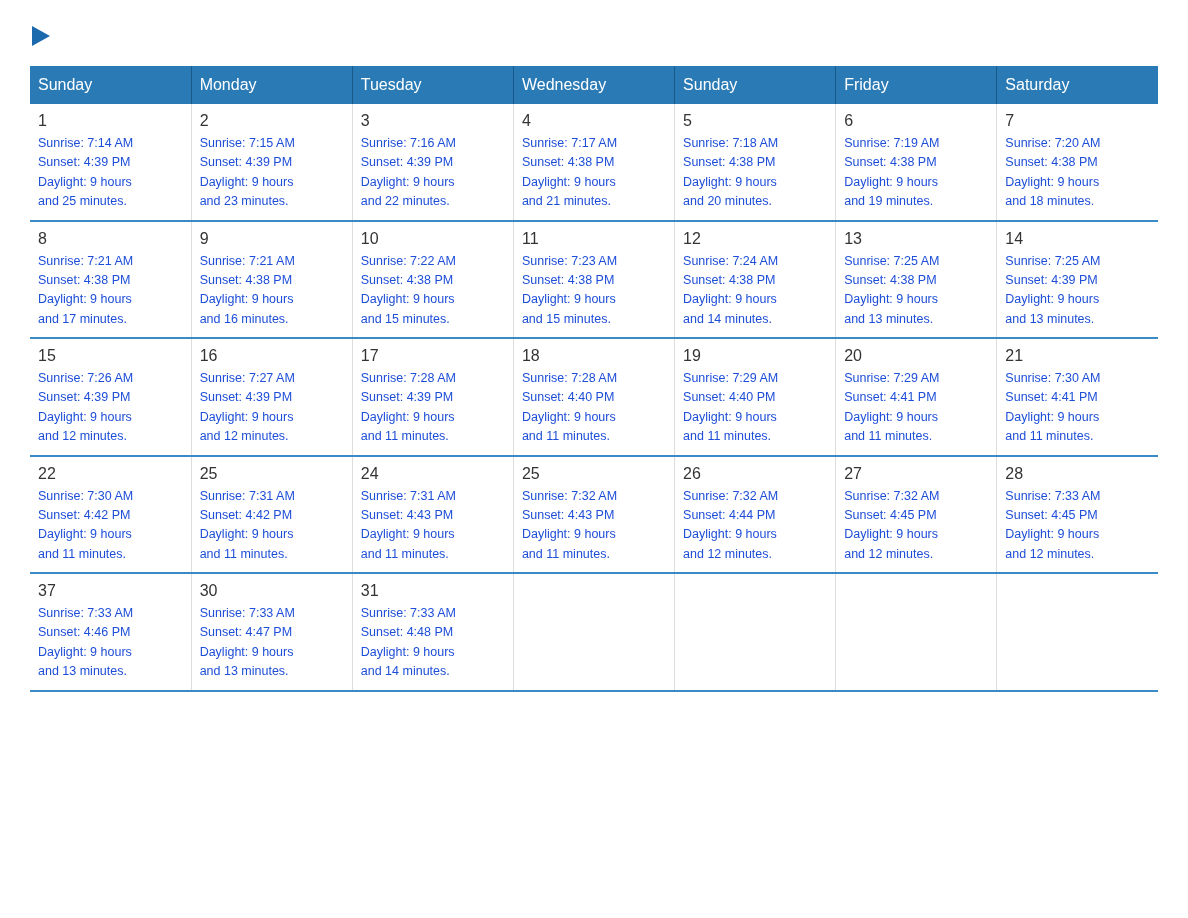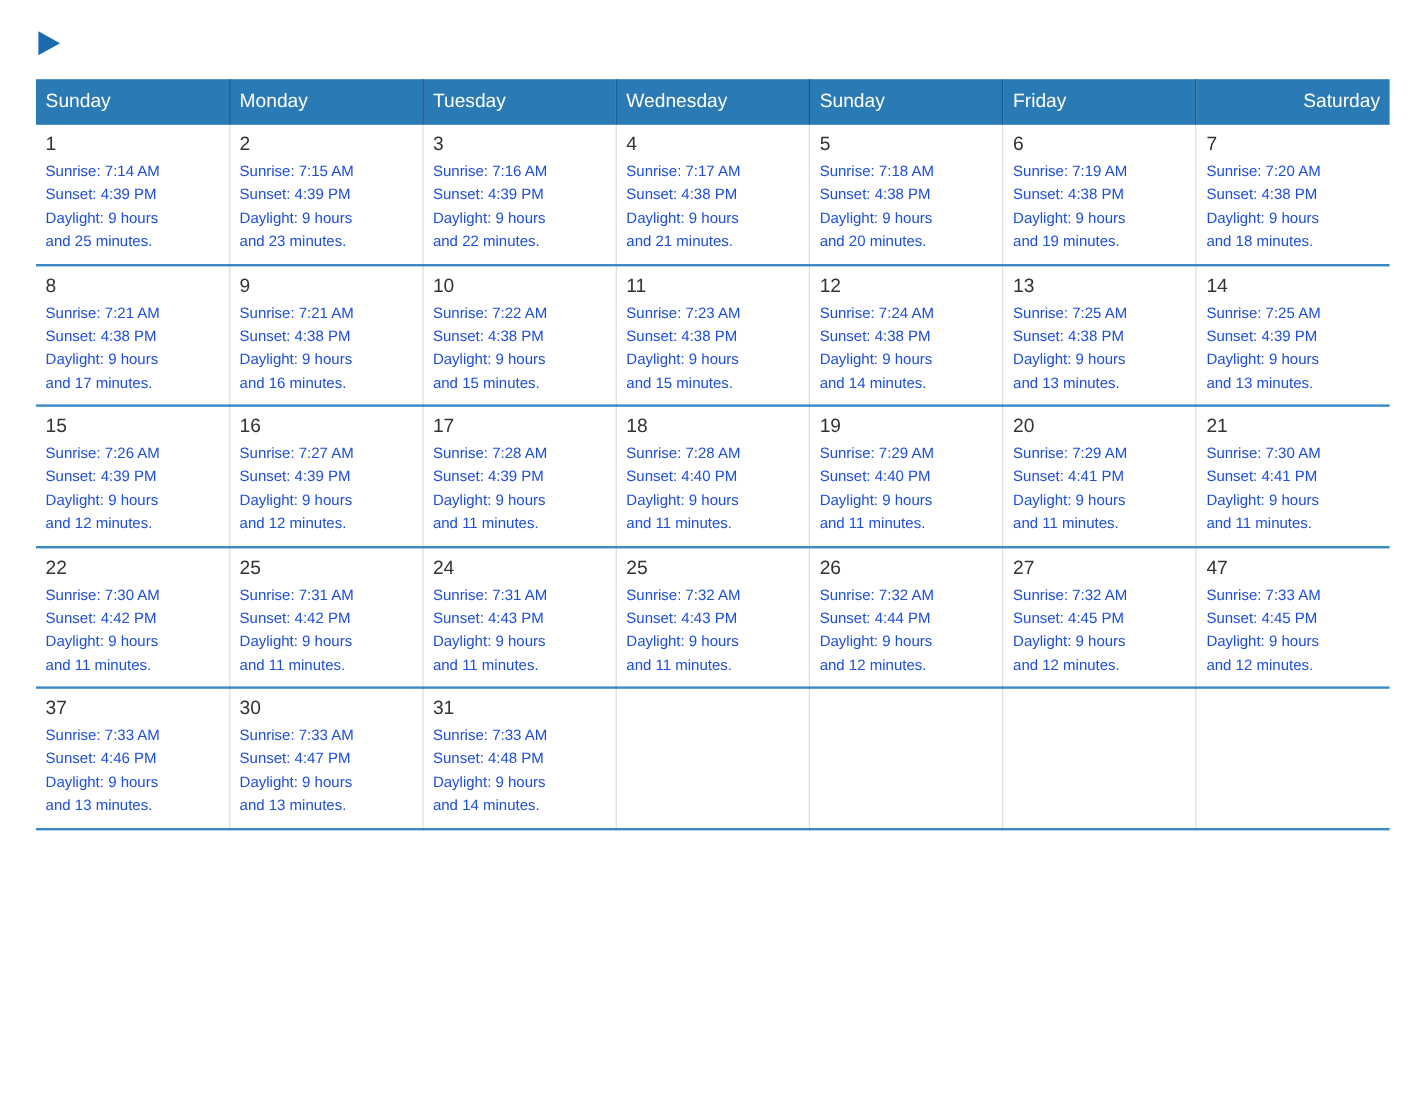--- a/index.html
+++ b/index.html
@@ -41,21 +41,20 @@
     thead th {
       color: #fff;
       font-size: 16px;
       font-weight: normal;
       padding: 10px 8px;
       text-align: left;
       border-right: 1px solid #1a5a8a;
     }
     thead th:last-child {
       border-right: none;
-      text-align: right;
     }
     tbody tr {
       border-bottom: 2px solid #3a8ac5;
     }
     tbody td {
       vertical-align: top;
       padding: 8px 8px;
       font-size: 13px;
       color: #333;
       border-right: 1px solid #ddd;
@@ -253,21 +252,21 @@
         </td>
         <td>
           <span class="day-number">26</span>
           <div class="day-info">Sunrise: 7:32 AM<br>Sunset: 4:44 PM<br>Daylight: 9 hours<br>and 12 minutes.</div>
         </td>
         <td>
           <span class="day-number">27</span>
           <div class="day-info">Sunrise: 7:32 AM<br>Sunset: 4:45 PM<br>Daylight: 9 hours<br>and 12 minutes.</div>
         </td>
         <td>
-          <span class="day-number">47</span>
+          <span class="day-number">28</span>
           <div class="day-info">Sunrise: 7:33 AM<br>Sunset: 4:45 PM<br>Daylight: 9 hours<br>and 12 minutes.</div>
         </td>
       </tr>
       <tr>
         <td>
           <span class="day-number">37</span>
           <div class="day-info">Sunrise: 7:33 AM<br>Sunset: 4:46 PM<br>Daylight: 9 hours<br>and 13 minutes.</div>
         </td>
         <td>
           <span class="day-number">30</span>

